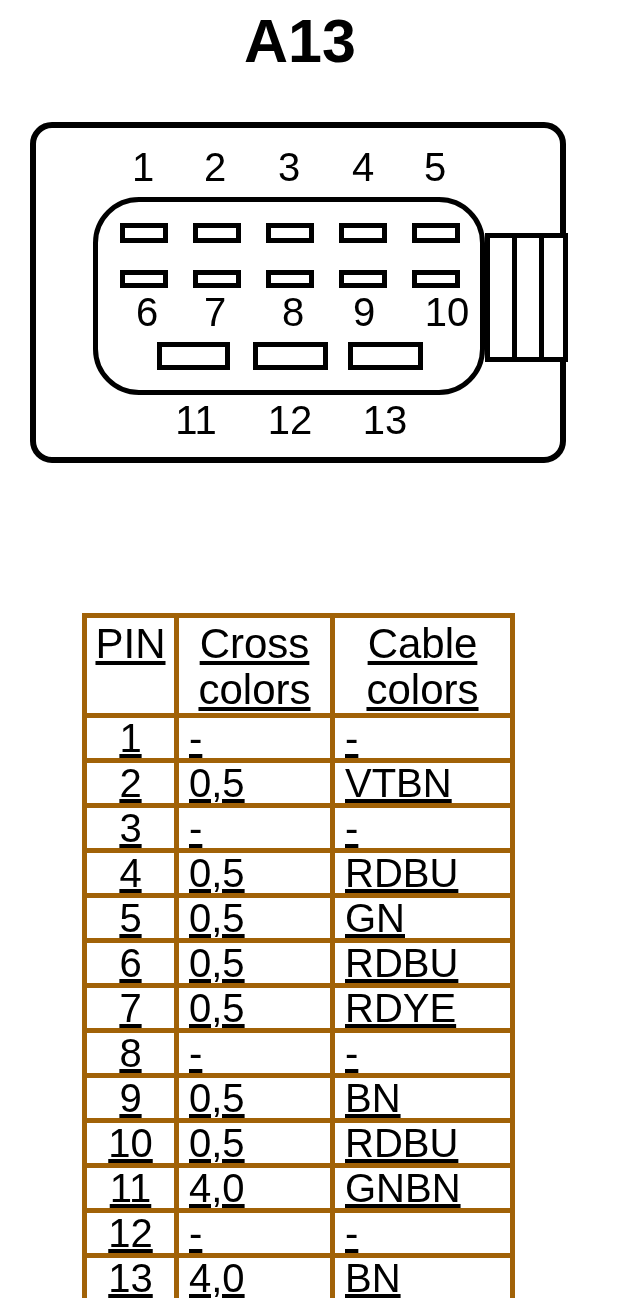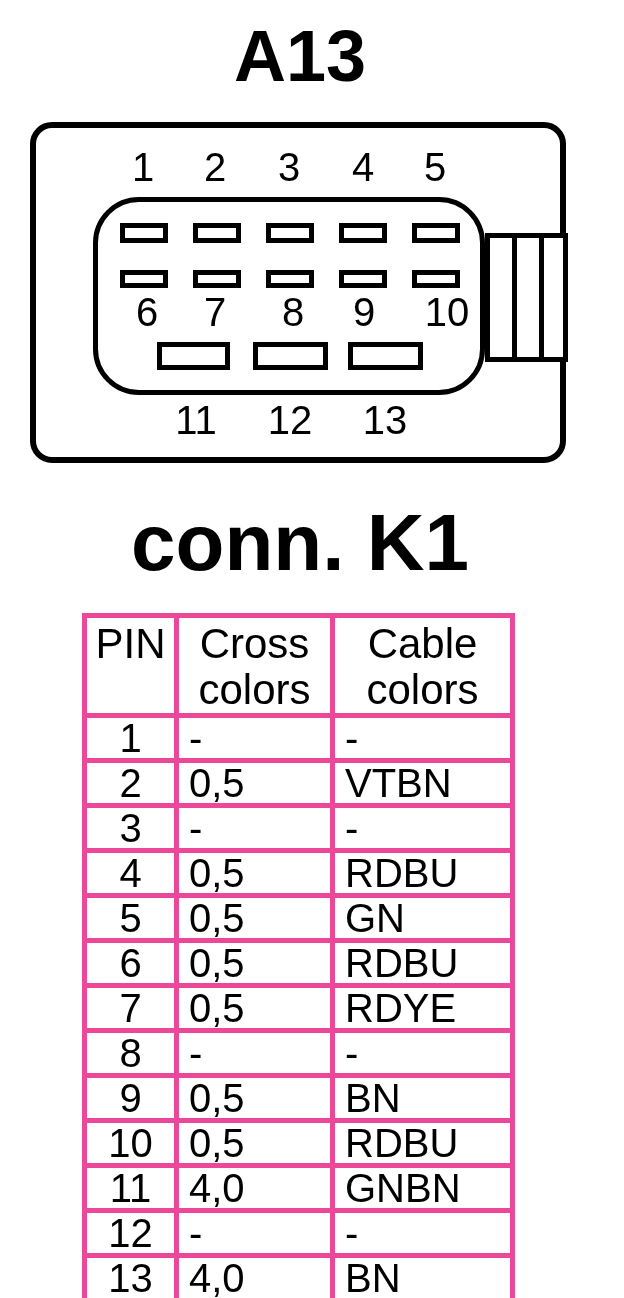--- a/index.html
+++ b/index.html
@@ -14,21 +14,21 @@
     overflow: hidden;
   }
   .title {
     position: absolute;
     transform: translateX(-50%);
     font-weight: bold;
     white-space: nowrap;
     line-height: 1;
     color: #000000;
   }
-  .title-a13 { left: 300px; top: 20px; font-size: 72px; }
+  .title-a13 { left: 300px; top: 11px; font-size: 61px; }
   .title-k1  { left: 300px; top: 503px; font-size: 80px; }
 
   
   .outer-body {
     position: absolute;
     left: 30px; top: 122px;
     width: 536px; height: 341px;
     border: 6px solid #000;
     border-radius: 22px;
     background: #fff;
@@ -72,22 +72,23 @@
 
   
   .pin-table {
     position: absolute;
     left: 82px; top: 613px;
     border-collapse: collapse;
     table-layout: fixed;
     color: #000000;
   }
   .pin-table th, .pin-table td {
-    border: 5px solid #ec4899;
+    border: 5px solid #a16207;
     overflow: hidden;
+    text-decoration: underline;
   }
   .pin-table th {
     font-weight: normal;
     font-size: 42px;
     line-height: 1.1;
     vertical-align: top;
     text-align: center;
     height: 94px;
     padding-top: 3px;
   }
@@ -142,21 +143,20 @@
 
     <div class="slot" style="left:157px; top:342px; width:73px; height:28px;"></div>
     <div class="slot" style="left:253px; top:342px; width:75px; height:28px;"></div>
     <div class="slot" style="left:348px; top:342px; width:75px; height:28px;"></div>
 
     <div class="pin-label" style="left:196px; top:400px;">11</div>
     <div class="pin-label" style="left:290px; top:400px;">12</div>
     <div class="pin-label" style="left:385px; top:400px;">13</div>
   </div>
 
-  <div class="title title-k1">conn. K1</div>
 
   <table class="pin-table">
     <colgroup>
       <col style="width:92px">
       <col style="width:156px">
       <col style="width:180px">
     </colgroup>
     <thead>
       <tr>
         <th>PIN</th>

